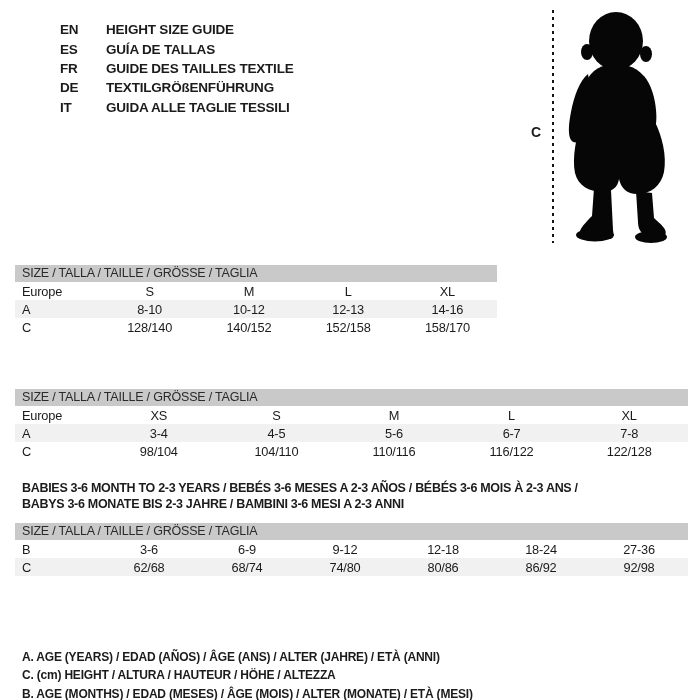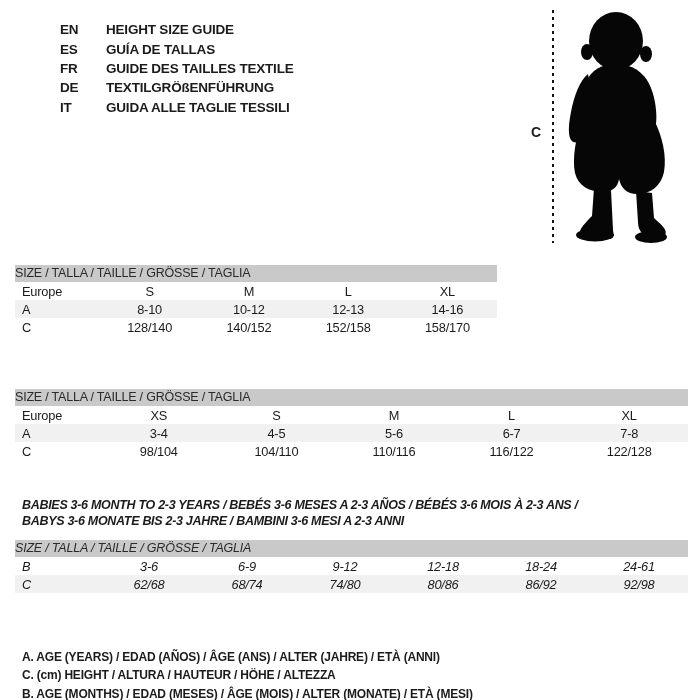--- a/index.html
+++ b/index.html
@@ -21,26 +21,26 @@
     position:absolute;left:552px;top:10px;width:2px;height:233px;
     background:repeating-linear-gradient(to bottom,#141414 0 3px,transparent 3px 7px);
   }
   .c-label{position:absolute;left:531px;top:124px;
            font-size:14px;font-weight:bold;}
   .baby-svg{position:absolute;left:558px;top:8px;width:135px;height:235px;}
   
   .size-table{position:absolute;left:15px;}
   .t1{top:252px;width:482px;}
   .t2{top:378px;width:673px;}
-  .t3{top:497px;width:673px;font-style:italic;}
+  .t3{top:480px;width:673px;}
   .t-title{font-size:12.5px;font-weight:bold;letter-spacing:-0.3px;
            line-height:16px;padding-left:7px;white-space:nowrap;}
   .t1 .t-title,.t2 .t-title{height:15px;line-height:13px;}
   .t-header{background:var(--header-bg,#c9c9c9);height:17px;line-height:17px;
-            font-size:12.5px;color:#2a2a2a;letter-spacing:-0.2px;
+            padding-left:7px;font-size:12.5px;color:#2a2a2a;letter-spacing:-0.2px;
             margin-top:11px;}
   .t1 .t-header{margin-top:13px;}
   .t-row{display:flex;height:18px;align-items:center;font-size:12.8px;letter-spacing:-0.2px;}
   .t-row.stripe{background:var(--stripe-bg,#f1f1f1);}
   .t-rowlabel{width:85px;padding-left:7px;box-sizing:border-box;}
   .t-cell{flex:1;text-align:center;}
   
   .footnotes{position:absolute;left:22px;top:648px;}
   .fn-line{font-size:12px;font-weight:bold;line-height:18.4px;
            letter-spacing:-0.2px;white-space:nowrap;}
@@ -144,21 +144,21 @@
     <div class="t-title">BABIES 3-6 MONTH TO 2-3 YEARS / BEBÉS 3-6 MESES A 2-3 AÑOS / BÉBÉS 3-6 MOIS À 2-3 ANS /</div>
     <div class="t-title">BABYS 3-6 MONATE BIS 2-3 JAHRE / BAMBINI 3-6 MESI A 2-3 ANNI</div>
     <div class="t-header">SIZE / TALLA / TAILLE / GRÖSSE / TAGLIA</div>
     <div class="t-row">
       <div class="t-rowlabel">B</div>
       <div class="t-cell">3-6</div>
       <div class="t-cell">6-9</div>
       <div class="t-cell">9-12</div>
       <div class="t-cell">12-18</div>
       <div class="t-cell">18-24</div>
-      <div class="t-cell">24-61</div>
+      <div class="t-cell">27-36</div>
     </div>
     <div class="t-row stripe">
       <div class="t-rowlabel">C</div>
       <div class="t-cell">62/68</div>
       <div class="t-cell">68/74</div>
       <div class="t-cell">74/80</div>
       <div class="t-cell">80/86</div>
       <div class="t-cell">86/92</div>
       <div class="t-cell">92/98</div>
     </div>

